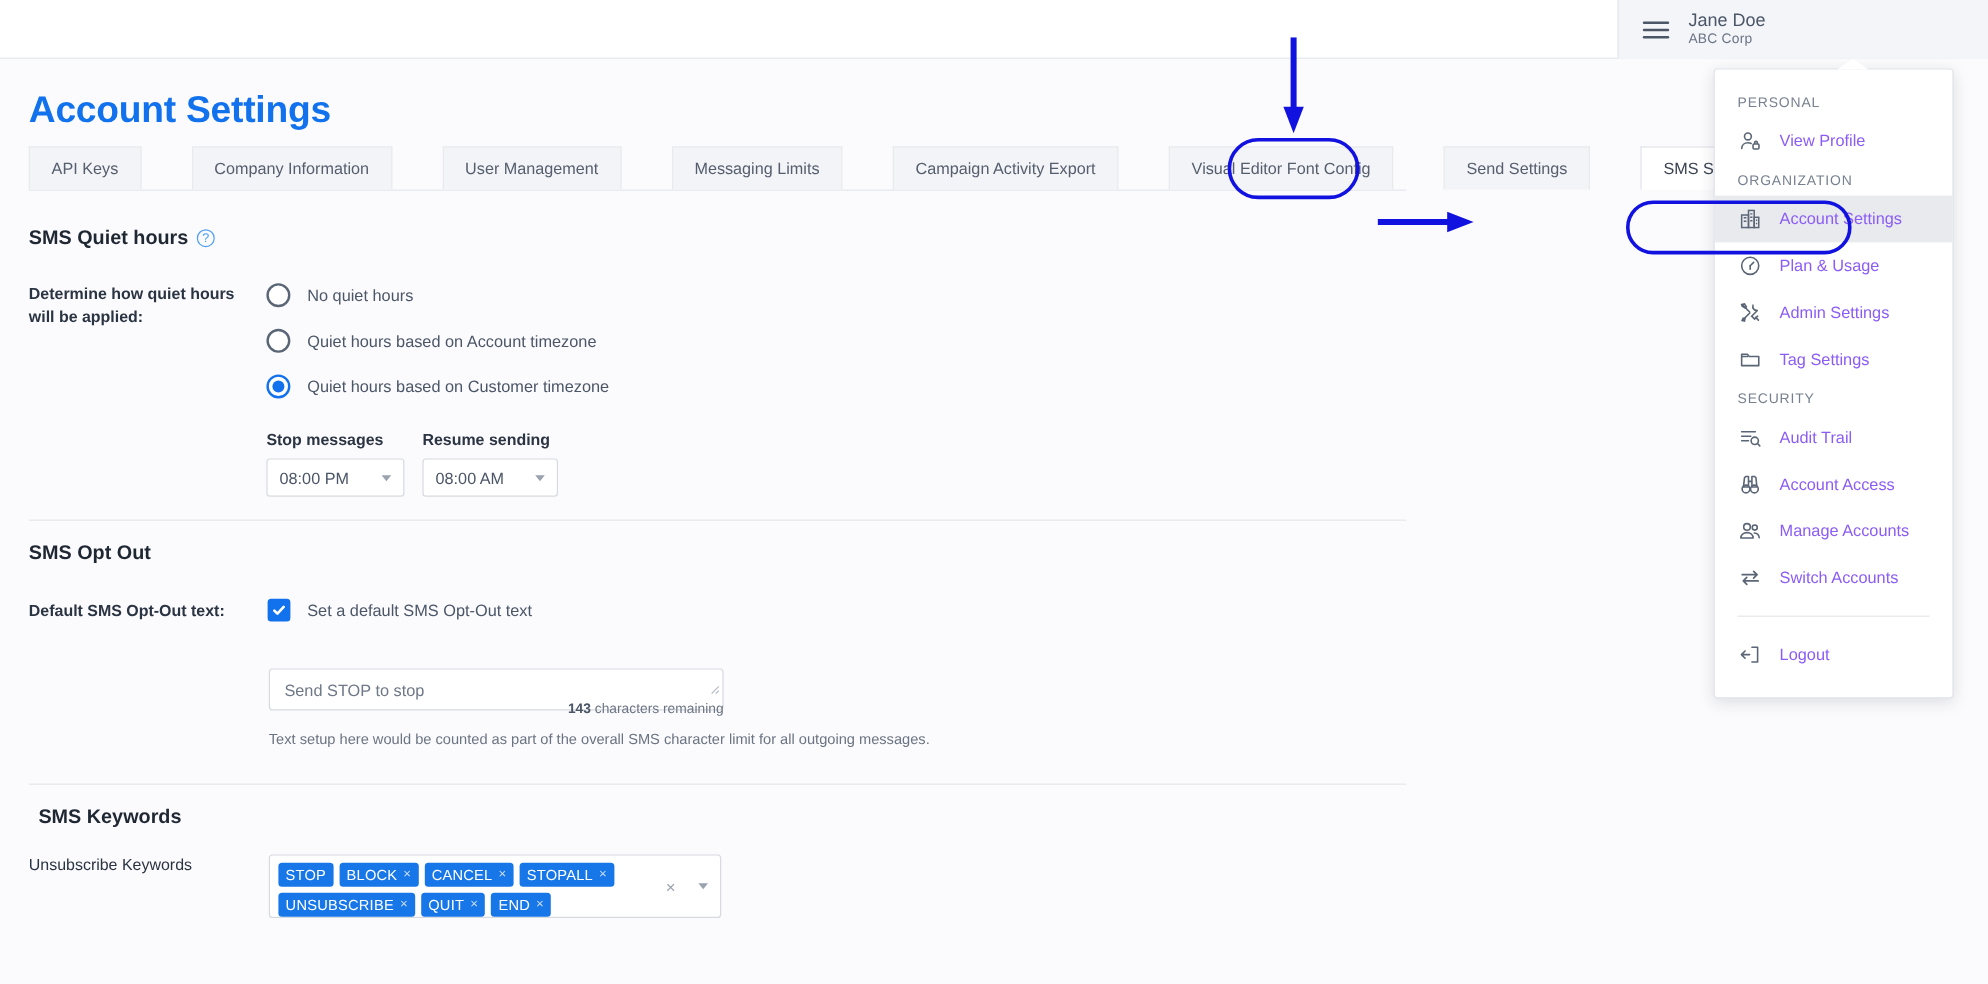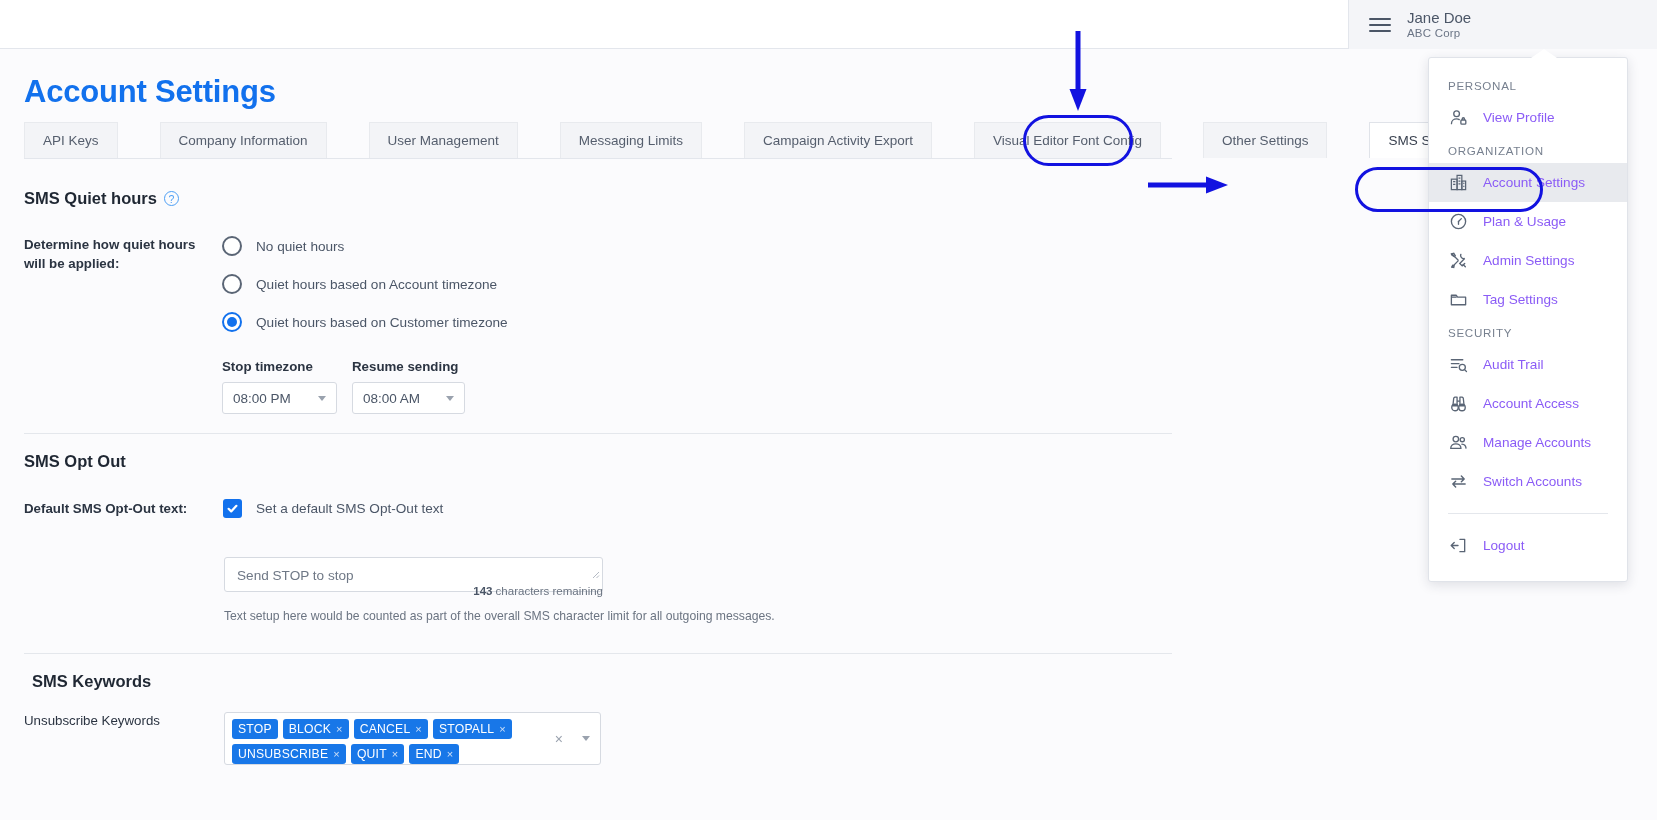--- a/index.html
+++ b/index.html
@@ -198,21 +198,21 @@
 
   <div class="page-title">Account Settings</div>
 
   <div class="tabs" id="tabs">
       <div class="tab">API Keys</div>
       <div class="tab">Company Information</div>
       <div class="tab">User Management</div>
       <div class="tab">Messaging Limits</div>
       <div class="tab">Campaign Activity Export</div>
       <div class="tab">Visual Editor Font Config</div>
-      <div class="tab">Other Settings</div>
+      <div class="tab">Send Settings</div>
       <div class="tab active">SMS Settings</div>
       <div class="tab">SSO</div>
     </div>
 
   <div class="section-title" style="left:24px; top:189px;">
     <span>SMS Quiet hours</span>
     <span class="qmark">?</span>
   </div>
 
   <div class="field-label" style="left:24px; top:236px; width:195px;">Determine how quiet hours will be applied:</div>
@@ -223,21 +223,21 @@
   </div>
   <div class="radio-row" style="left:222px; top:274px;">
     <span class="radio"></span>
     <span class="radio-label">Quiet hours based on Account timezone</span>
   </div>
   <div class="radio-row" style="left:222px; top:312px;">
     <span class="radio checked"></span>
     <span class="radio-label">Quiet hours based on Customer timezone</span>
   </div>
 
-  <div class="sel-label" style="left:222px; top:359px;">Stop timezone</div>
+  <div class="sel-label" style="left:222px; top:359px;">Stop messages</div>
   <div class="select" style="left:222px; top:382px; width:115px;">
     <span>08:00 PM</span>
     <span class="caret"></span>
   </div>
 
   <div class="sel-label" style="left:352px; top:359px;">Resume sending</div>
   <div class="select" style="left:352px; top:382px; width:113px;">
     <span>08:00 AM</span>
     <span class="caret"></span>
   </div>

